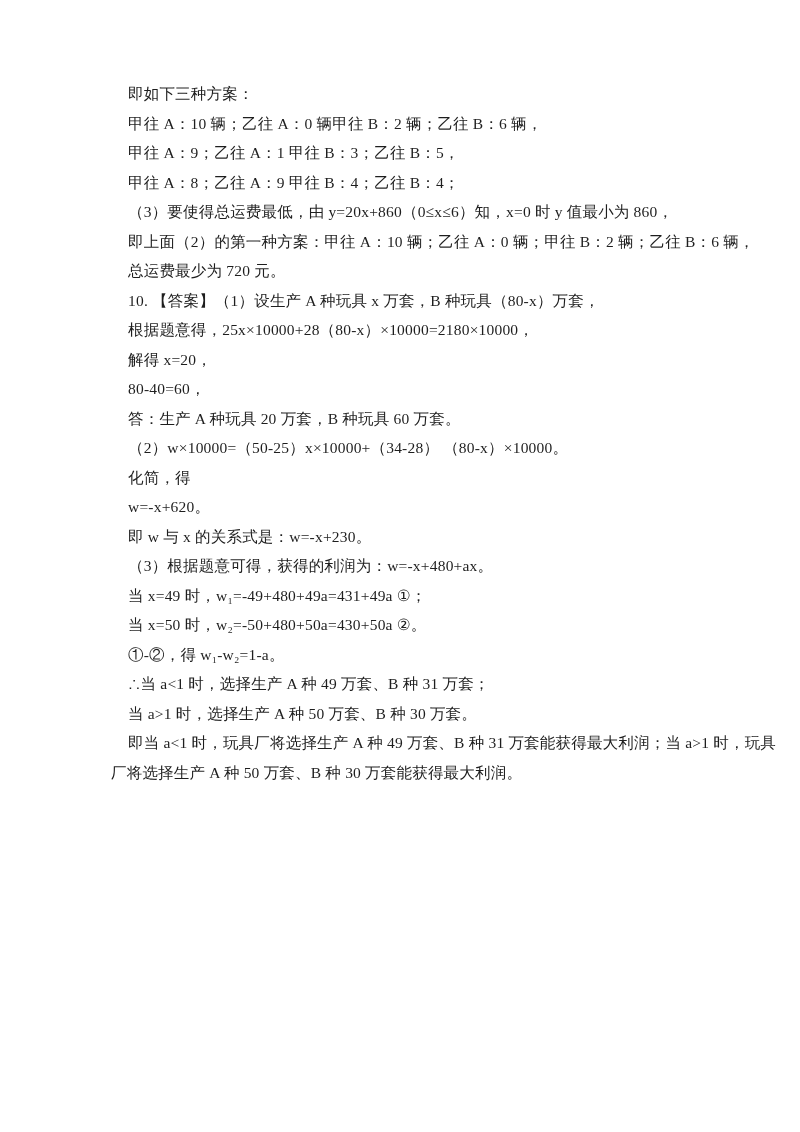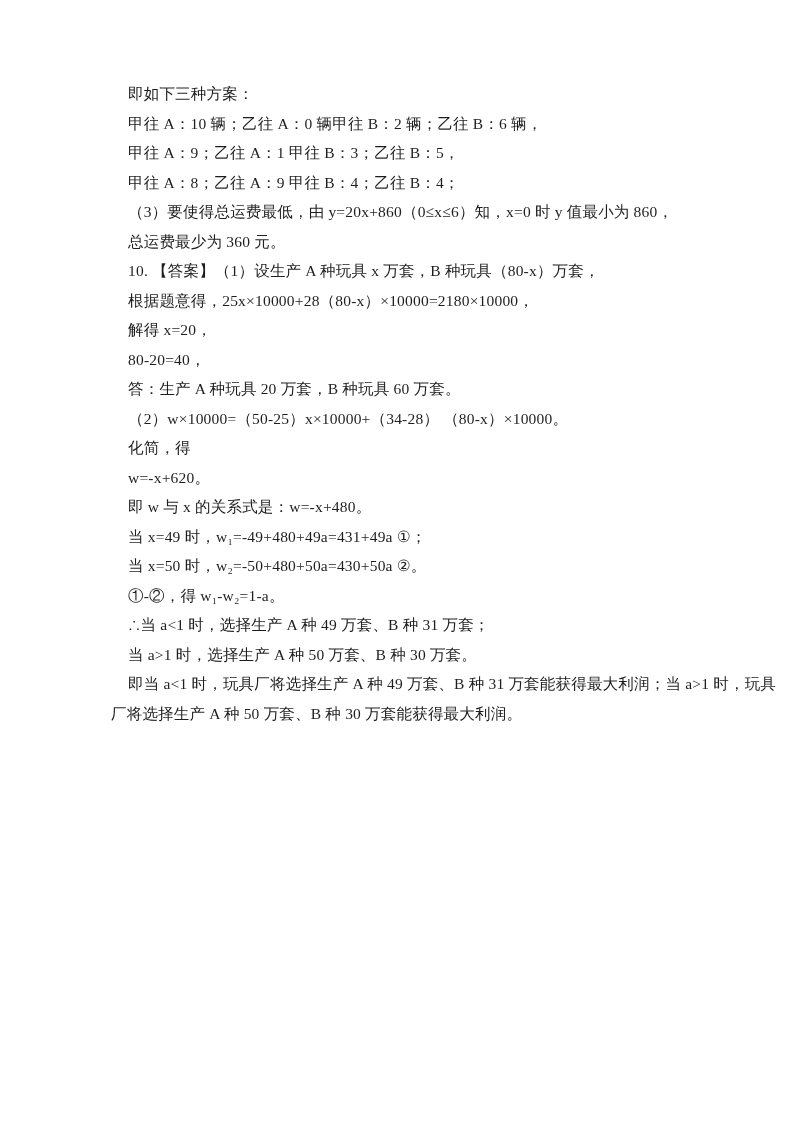--- a/index.html
+++ b/index.html
@@ -44,30 +44,32 @@
 </head>
 <body>
 
 <div class="page" style="background: rgb(255, 255, 255);">
   <div class="text-block" style="color: rgb(30, 30, 30);">
     <div class="line">即如下三种方案：</div>
     <div class="line">甲往 A：10 辆；乙往 A：0 辆甲往 B：2 辆；乙往 B：6 辆，</div>
     <div class="line">甲往 A：9；乙往 A：1 甲往 B：3；乙往 B：5，</div>
     <div class="line">甲往 A：8；乙往 A：9 甲往 B：4；乙往 B：4；</div>
     <div class="line">（3）要使得总运费最低，由 y=20x+860（0≤x≤6）知，x=0 时 y 值最小为 860，</div>
-    <div class="line">总运费最少为 360 元。</div>
+    <div class="line">即上面（2）的第一种方案：甲往 A：10 辆；乙往 A：0 辆；甲往 B：2 辆；乙往 B：6 辆，</div>
+    <div class="line">总运费最少为 720 元。</div>
     <div class="line">10. 【答案】（1）设生产 A 种玩具 x 万套，B 种玩具（80-x）万套，</div>
     <div class="line">根据题意得，25x×10000+28（80-x）×10000=2180×10000，</div>
     <div class="line">解得 x=20，</div>
-    <div class="line">80-20=40，</div>
+    <div class="line">80-40=60，</div>
     <div class="line">答：生产 A 种玩具 20 万套，B 种玩具 60 万套。</div>
     <div class="line">（2）w×10000=（50-25）x×10000+（34-28） （80-x）×10000。</div>
     <div class="line">化简，得</div>
     <div class="line">w=-x+620。</div>
-    <div class="line">即 w 与 x 的关系式是：w=-x+480。</div>
+    <div class="line">即 w 与 x 的关系式是：w=-x+230。</div>
+    <div class="line">（3）根据题意可得，获得的利润为：w=-x+480+ax。</div>
     <div class="line">当 x=49 时，w₁=-49+480+49a=431+49a ①；</div>
     <div class="line">当 x=50 时，w₂=-50+480+50a=430+50a ②。</div>
     <div class="line">①-②，得 w₁-w₂=1-a。</div>
     <div class="line">∴当 a&lt;1 时，选择生产 A 种 49 万套、B 种 31 万套；</div>
     <div class="line">当 a&gt;1 时，选择生产 A 种 50 万套、B 种 30 万套。</div>
     <div class="line">即当 a&lt;1 时，玩具厂将选择生产 A 种 49 万套、B 种 31 万套能获得最大利润；当 a&gt;1 时，玩具</div>
     <div class="line no-indent">厂将选择生产 A 种 50 万套、B 种 30 万套能获得最大利润。</div>
   </div>
 </div>
 

